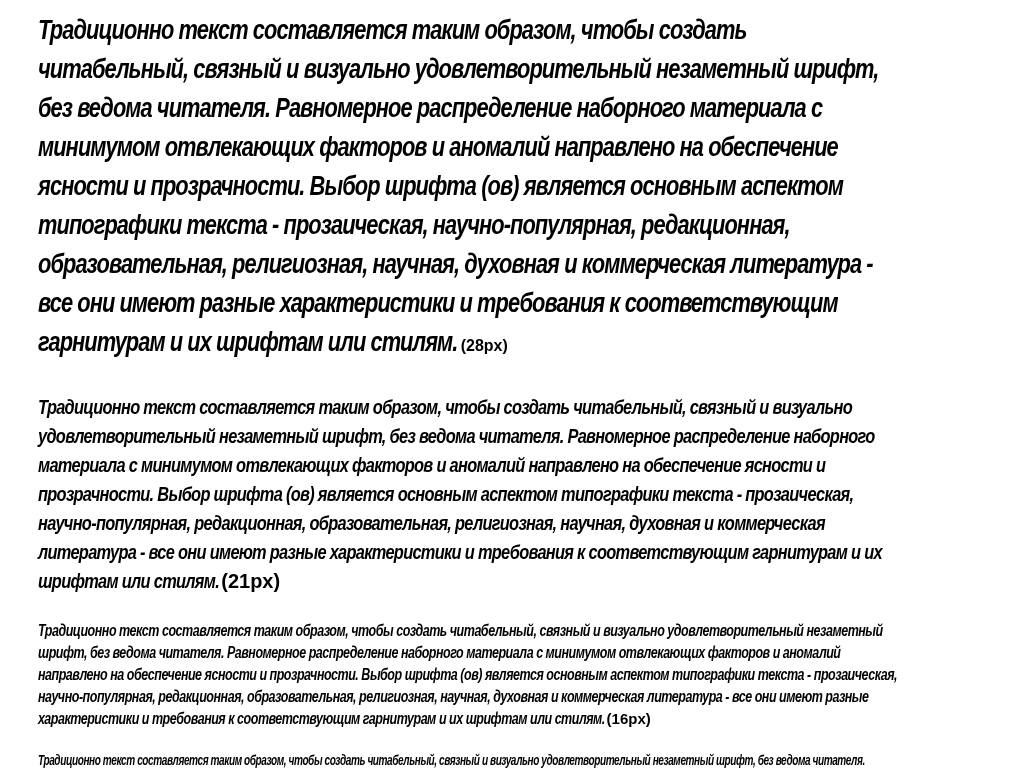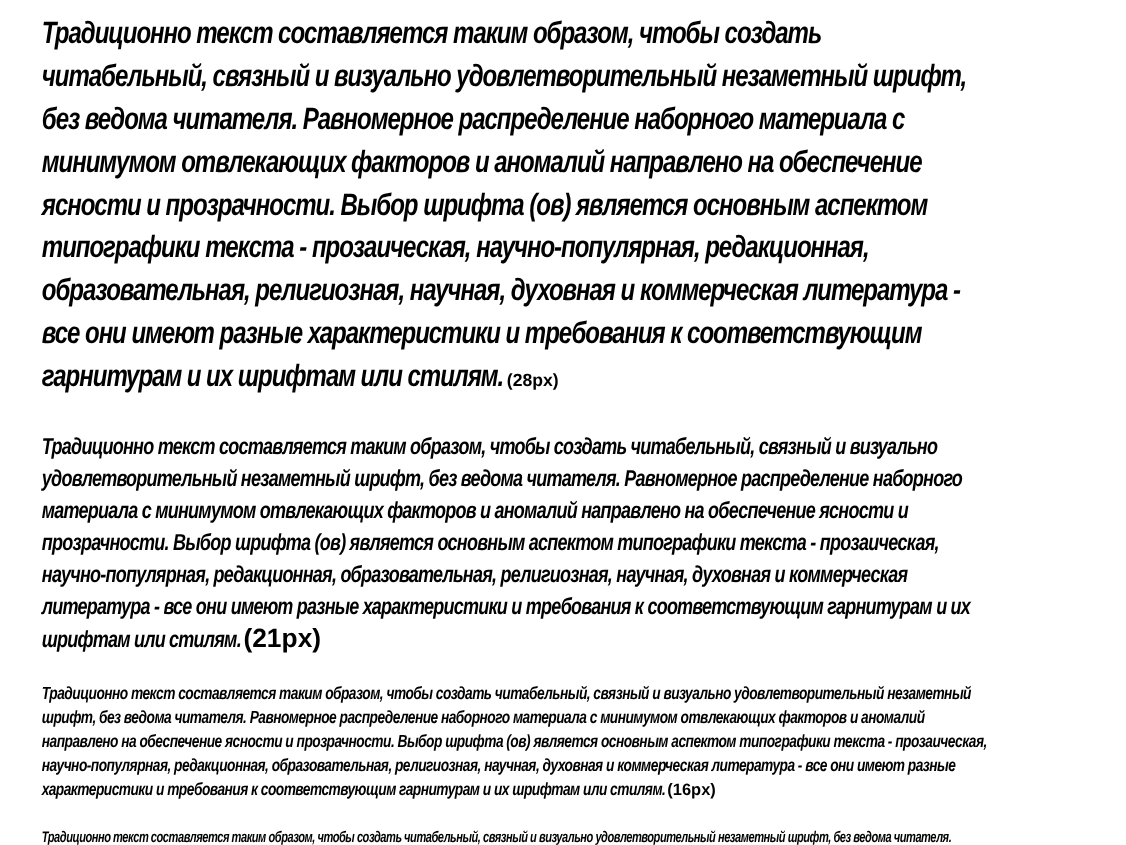--- a/index.html
+++ b/index.html
@@ -15,21 +15,21 @@
     white-space: normal;
   }
   .line { display: block; white-space: nowrap; }
   .size-label {
     font-family: "Liberation Sans", sans-serif;
     font-style: normal; font-weight: bold;
   }
   #b28 { top: 10px; font-size: 28px; line-height: 39px; letter-spacing: -1.2px; transform: scaleX(0.78); }
   #b28 .size-label { font-size: 16px; letter-spacing: 0; display:inline-block; transform: scaleX(1.28); transform-origin: 0 50%; margin-left: 4px; }
   #b21 { top: 392px; font-size: 21px; line-height: 29px; letter-spacing: -0.9px; transform: scaleX(0.78); }
-  #b21 .size-label { font-size: 24px; letter-spacing: 0; display:inline-block; transform: scaleX(1.28); transform-origin: 0 50%; margin-left: 3px; }
+  #b21 .size-label { font-size: 20px; letter-spacing: 0; display:inline-block; transform: scaleX(1.28); transform-origin: 0 50%; margin-left: 3px; }
   #b16 { top: 620px; font-size: 16px; line-height: 22px; letter-spacing: -0.6px; transform: scaleX(0.78); }
   #b16 .size-label { font-size: 15px; letter-spacing: 0; display:inline-block; transform: scaleX(1.28); transform-origin: 0 50%; margin-left: 2px; text-align: right; }
   #b14 { top: 751px; font-size: 14px; line-height: 18px; letter-spacing: -0.6px; transform: scaleX(0.72); }
 </style>
 </head>
 <body>
 
 <div class="block" id="b28">
   <span class="line">Традиционно текст составляется таким образом, чтобы создать</span>
   <span class="line">читабельный, связный и визуально удовлетворительный незаметный шрифт,</span>

